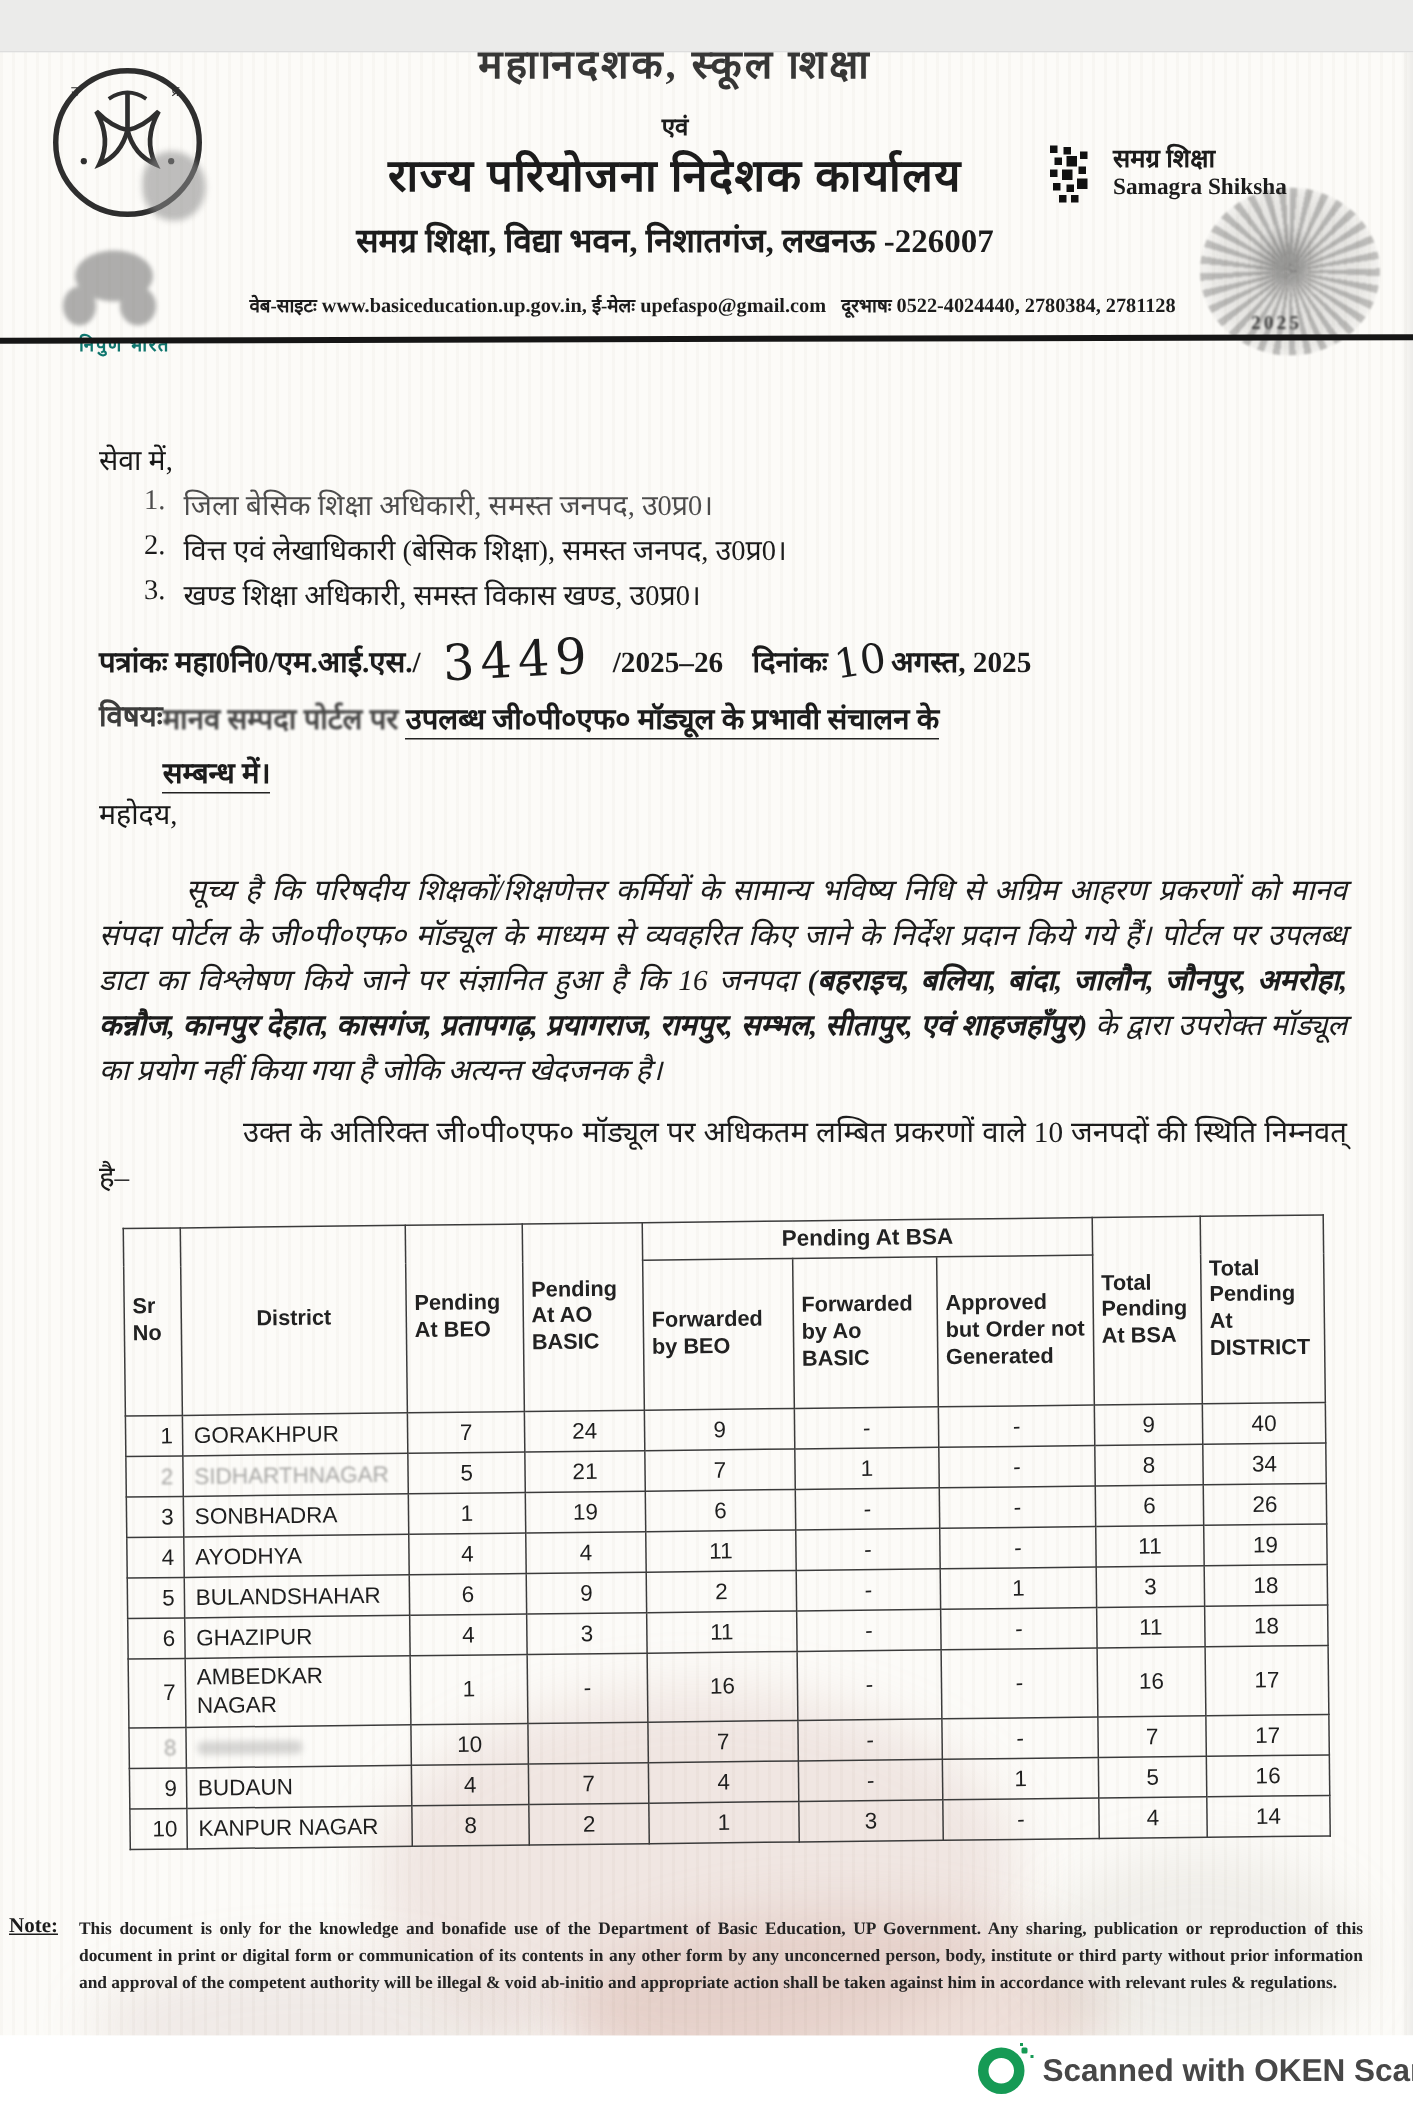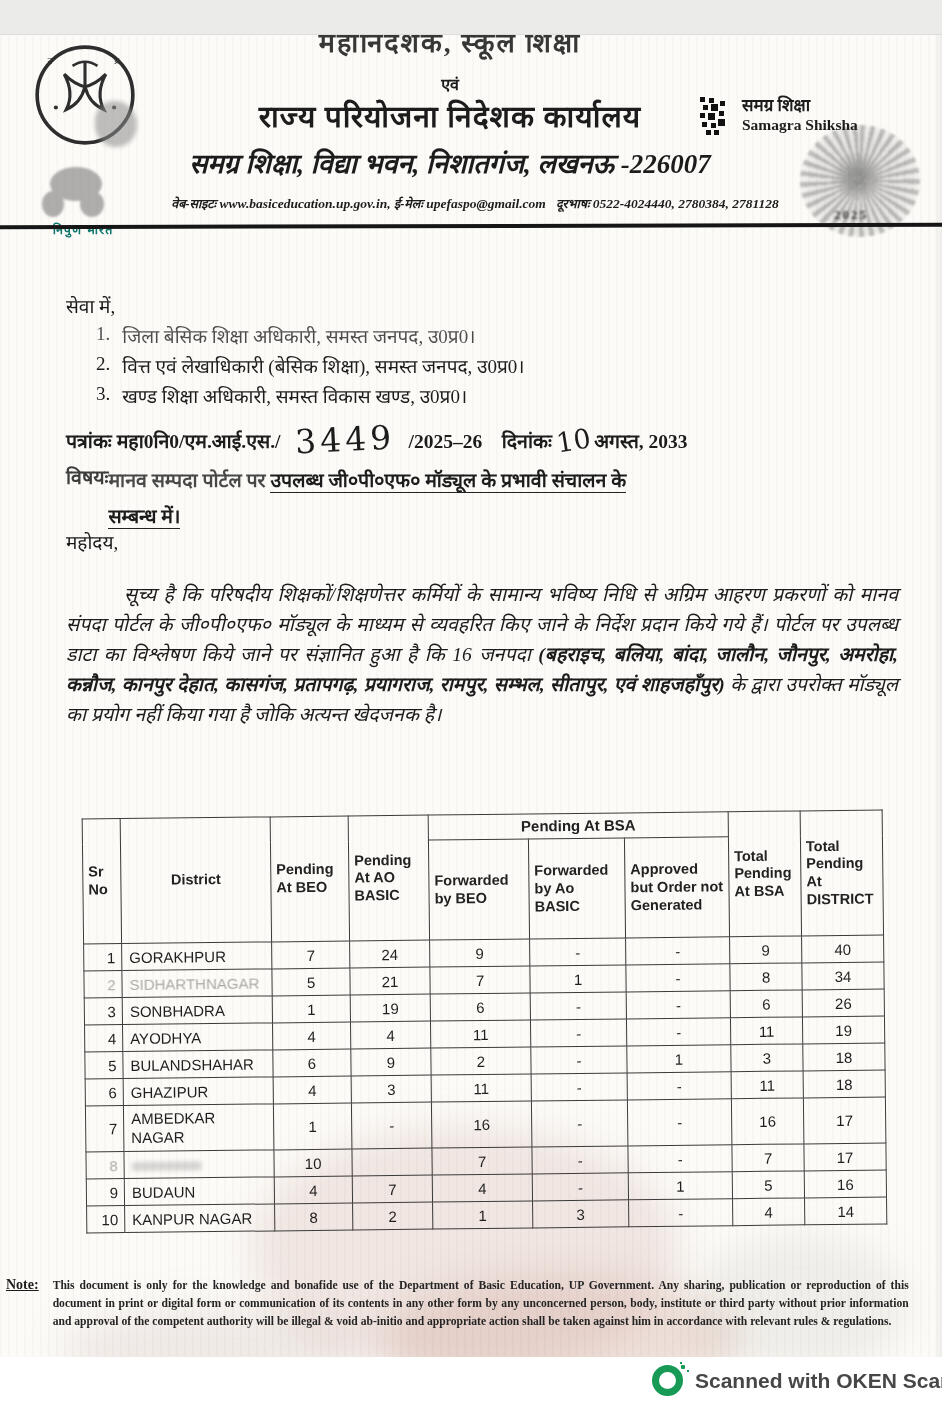--- a/index.html
+++ b/index.html
@@ -31,22 +31,22 @@
   .nb1 { left:22px; top:4px; width:52px; height:34px; }
   .nb2 { left:14px; top:28px; width:22px; height:26px; border-radius:30%; }
   .nb3 { left:52px; top:28px; width:24px; height:26px; border-radius:30%; }
   .nipun-cap { font-size:12.5px; font-weight:bold; color:#0f766e; filter:blur(.4px); letter-spacing:1px; }
 
   .hdr-center { position:absolute; left:140px; top:0; width:620px; text-align:center; }
   .clip-line { height:32px; overflow:hidden; filter:blur(.5px); opacity:.88; }
   .clip-line span { display:block; margin-top:-12px; font-size:27px; font-weight:bold; letter-spacing:2px; }
   .and-word { font-size:16px; font-weight:bold; margin-top:6px; }
   .office-title { font-size:30px; font-weight:bold; margin-top:0; letter-spacing:1px; }
-  .addr { font-size:27px; font-weight:bold; margin-top:8px;font-style:italic; }
-  .contact { position:absolute; left:95px; top:160px; width:760px; text-align:center; font-size:13.5px; font-weight:bold; white-space:nowrap;font-style:italic; }
+  .addr { font-size:22px; font-weight:bold; margin-top:8px; }
+  .contact { position:absolute; left:95px; top:160px; width:760px; text-align:center; font-size:13.5px; font-weight:bold; white-space:nowrap; }
   .contact .lbl { font-size:12.5px; }
   .hdr-rule { position:absolute; left:0; top:189px; width:942px; height:4px; background:#161616; transform:rotate(-.15deg); }
 
   .samagra { position:absolute; left:698px; top:22px; display:flex; align-items:flex-start; gap:10px; font-family:"Liberation Serif", serif;margin-top:36px; }
   .pixlogo { position:relative; width:34px; height:42px; margin-top:2px; filter:blur(.3px); }
   .pix { position:absolute; left:2px; top:2px; width:5px; height:5px; background:#111;
     box-shadow:9px 1px #111, 3px 8px #111, 12px 8px 0 1px #111, 20px 4px #111, 0 16px #111, 9px 17px 0 1px #111, 19px 14px #111, 2px 25px #111, 11px 26px #111, 19px 23px 0 1px #111, 14px 33px #111, 6px 33px #111; }
   .samagra-text .l1 { font-size:17px; font-weight:bold; }
   .samagra-text .l2 { font-size:15.5px; font-weight:bold; font-family:"Liberation Serif", serif; }
 
@@ -197,37 +197,40 @@
         <span>वित्त एवं लेखाधिकारी (बेसिक शिक्षा), समस्त जनपद, उ0प्र0।</span>
       </div>
       <div class="recip">
         <span>3.</span>
         <span>खण्ड शिक्षा अधिकारी, समस्त विकास खण्ड, उ0प्र0।</span>
       </div>
     </div>
 
     <div class="refline">
       <span>पत्रांकः महा0नि0/एम.आई.एस./</span><span class="handwrite">3449</span><span>/2025–26</span>&nbsp;&nbsp;&nbsp;
-      <span>दिनांकः</span><span class="handwrite-day">10</span><span>अगस्त, 2033</span>
+      <span>दिनांकः</span><span class="handwrite-day">10</span><span>अगस्त, 2025</span>
     </div>
 
     <div class="subject">
       <span class="s-label">विषयः</span>
       <div class="s-body">
         <span class="s-plain">मानव सम्पदा पोर्टल पर </span><span class="u">उपलब्ध जी०पी०एफ० मॉड्यूल के प्रभावी संचालन के</span><br>
         <span class="u">सम्बन्ध में।</span>
       </div>
     </div>
 
     <div class="body-text salutation" style="position:absolute;">महोदय,</div>
 
     <div class="para para1">
       <span class="indent"></span><span>सूच्य है कि परिषदीय शिक्षकों/शिक्षणेत्तर कर्मियों के सामान्य भविष्य निधि से अग्रिम आहरण प्रकरणों को मानव संपदा पोर्टल के जी०पी०एफ० मॉड्यूल के माध्यम से व्यवहरित किए जाने के निर्देश प्रदान किये गये हैं। पोर्टल पर उपलब्ध डाटा का विश्लेषण किये जाने पर संज्ञानित हुआ है कि 16 जनपदा </span><span class="bold">(बहराइच, बलिया, बांदा, जालौन, जौनपुर, अमरोहा, कन्नौज, कानपुर देहात, कासगंज, प्रतापगढ़, प्रयागराज, रामपुर, सम्भल, सीतापुर, एवं शाहजहाँपुर)</span><span> के द्वारा उपरोक्त मॉड्यूल का प्रयोग नहीं किया गया है जोकि अत्यन्त खेदजनक है।</span>
     </div>
 
+    <div class="para para2">
+      <span class="indent"></span><span>उक्त के अतिरिक्त जी०पी०एफ० मॉड्यूल पर अधिकतम लम्बित प्रकरणों वाले 10 जनपदों की स्थिति निम्नवत् है–</span>
+    </div>
 
     <div class="tablewrap">
       <table>
         <thead>
           <tr>
             <th class="c-sr" rowspan="2">Sr No</th>
             <th class="c-district" rowspan="2" style="text-align:center;">District</th>
             <th class="c-beo" rowspan="2">Pending At BEO</th>
             <th class="c-ao" rowspan="2">Pending At AO BASIC</th>
             <th class="group" colspan="3">Pending At BSA</th>

